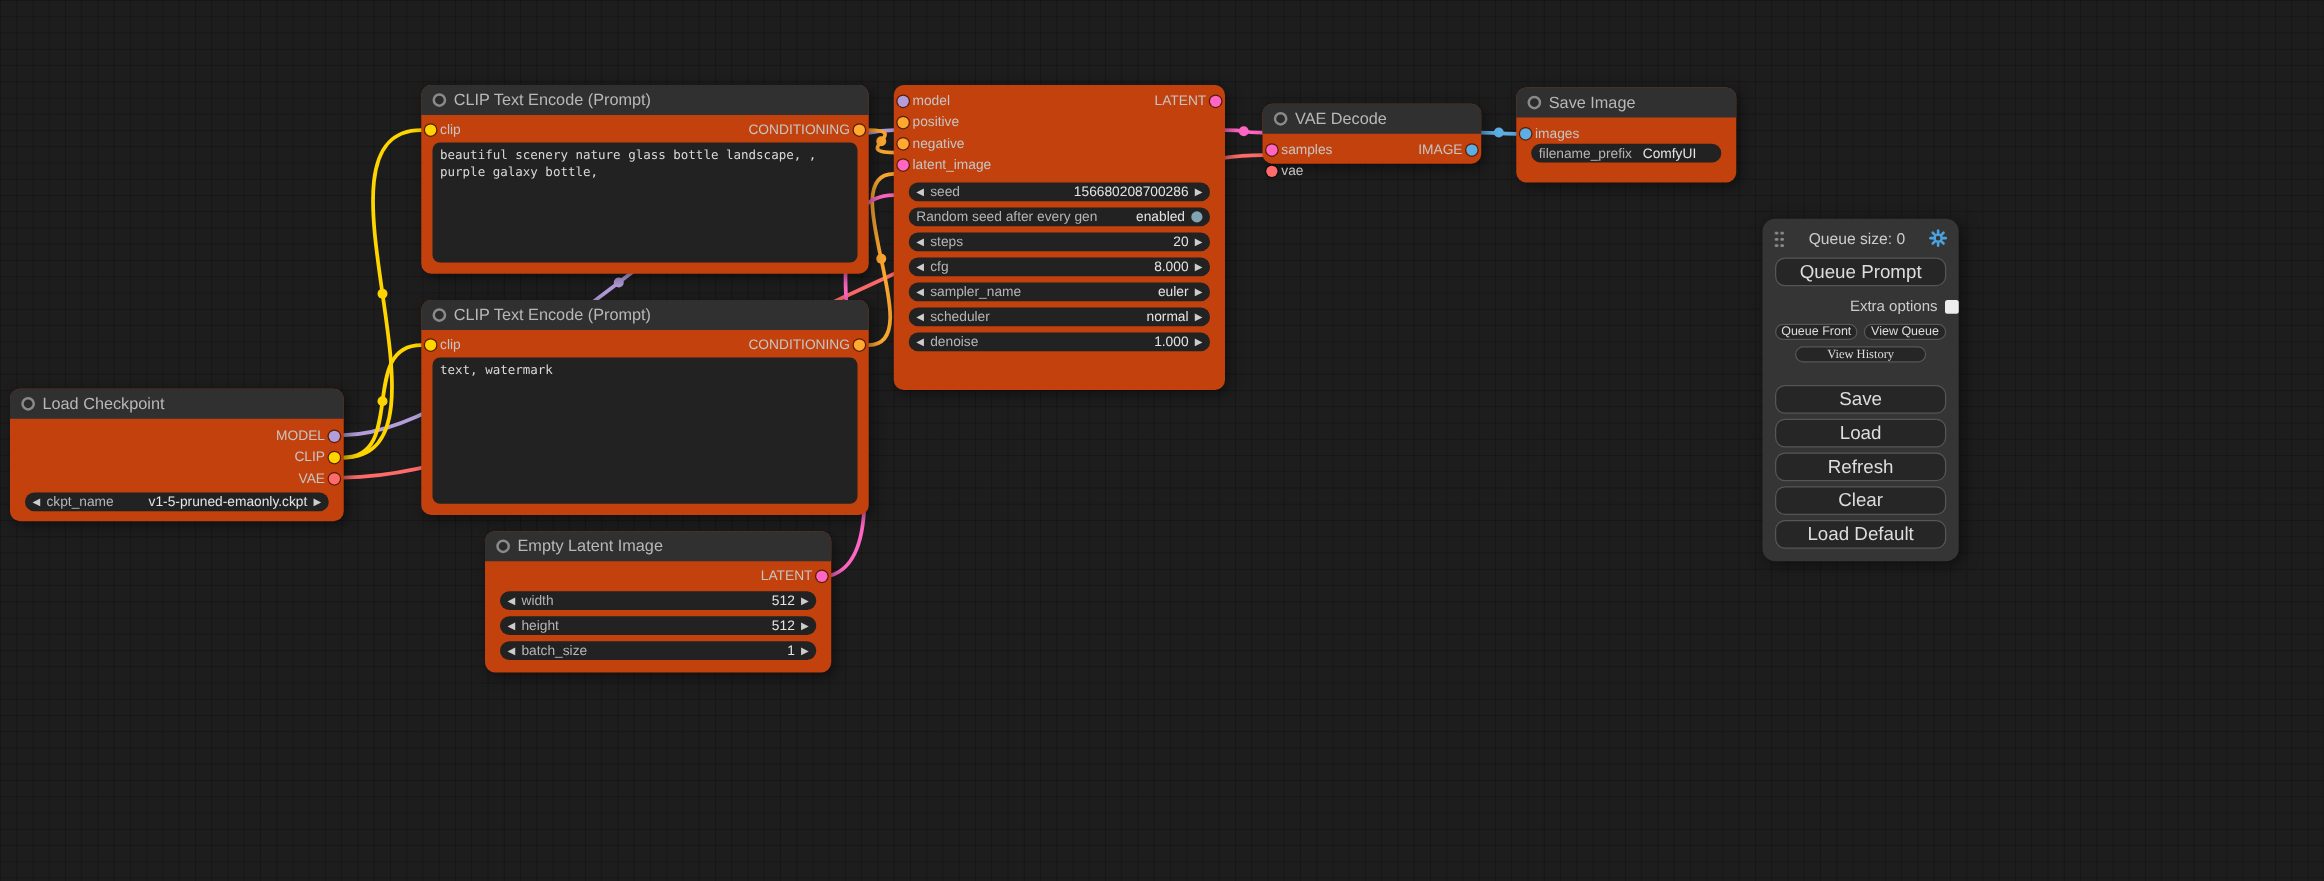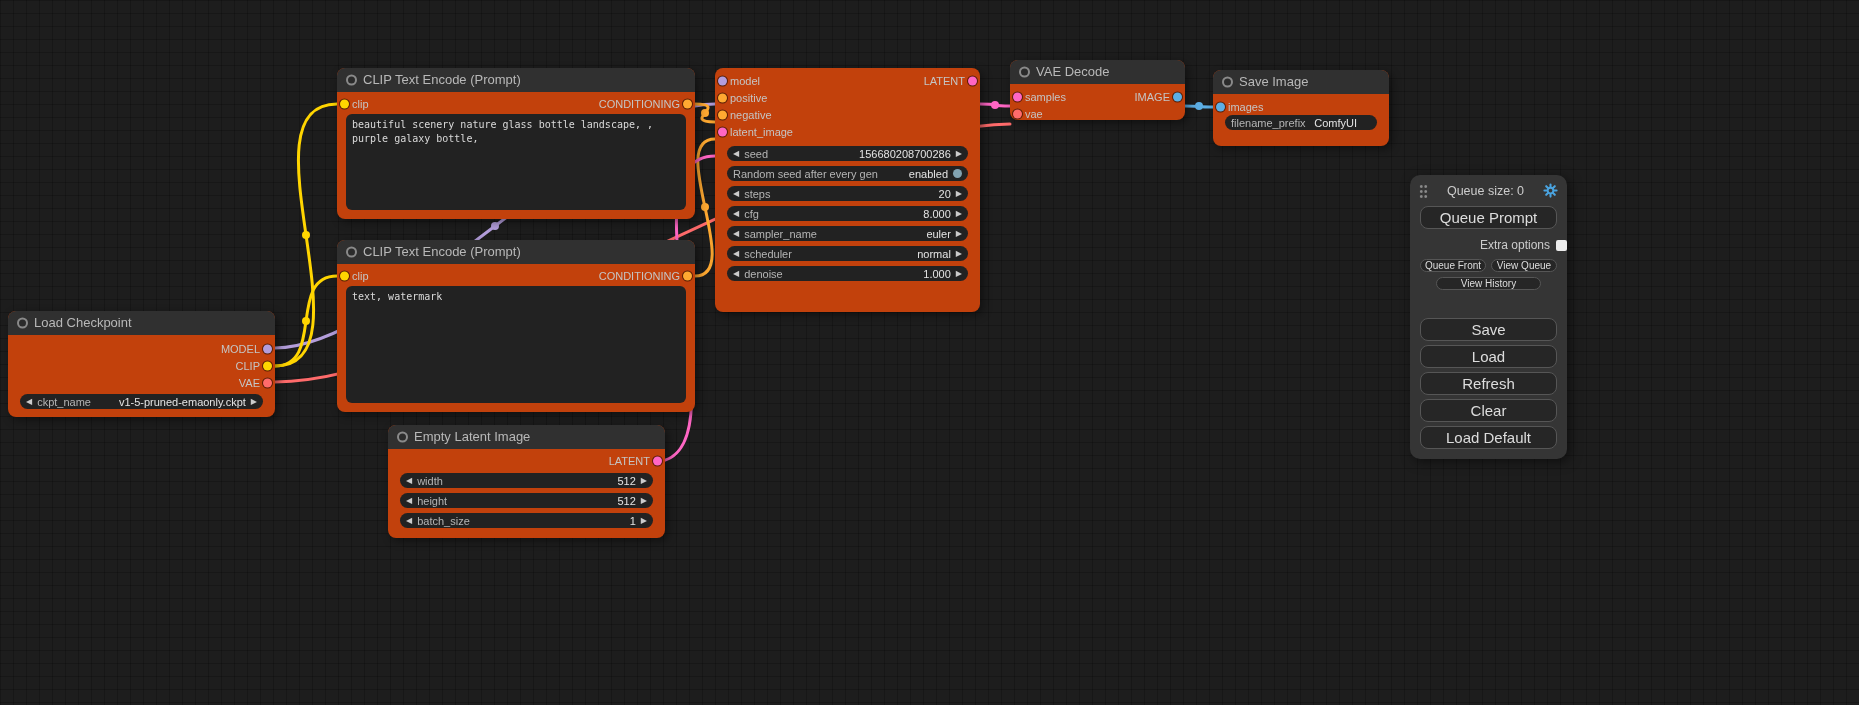--- a/index.html
+++ b/index.html
@@ -78,21 +78,21 @@
   button.btn {
     display:block; background:#262626; border:1px solid #565656; border-radius:8px;
     color:#dddddd; text-align:center; font-family:inherit; cursor:pointer;
   }
   .btn.primary { width:calc(100% - 20px); margin:2px 10px 9px; height:23px; font-size:15px; }
   .btn.action  { width:calc(100% - 20px); margin:4px 10px 0;  height:23px; font-size:15px; }
   .extra-row { display:flex; justify-content:flex-end; align-items:center; gap:6px; font-size:12px; color:#cccccc; margin-bottom:7px; }
   .checkbox { width:11px; height:11px; background:#ededed; border-radius:2px; display:inline-block; }
   .small-row { display:flex; gap:5px; margin:0 10px 5px; }
   .small-row .btn { flex:1; font-size:10px; height:13px; line-height:10px; border-radius:7px; padding:0 2px; }
-  .small-row.center { margin:0 26px 16px; }
+  .small-row.center { margin:0 26px 6px;font-family:Liberation Serif, serif; }
   .group-gap { height:8px; }
 </style>
 </head>
 <body>
 
 <svg id="wires" width="1859" height="705">
   <path d="M275,348 C395,348 595,104 715,104" style="stroke: rgb(179, 157, 219);"></path>
   <path d="M275,366 C375,366 237,104 337,104" style="stroke: rgb(255, 213, 0);"></path>
   <path d="M275,366 C325,366 287,276 337,276" style="stroke: rgb(255, 213, 0);"></path>
   <path d="M275,382 C460,382 825,124 1010,124" style="stroke: rgb(255, 107, 107);"></path>
@@ -257,21 +257,21 @@
     <span class="arrow">▶</span>
   </div>
   <div class="widget">
     <span class="arrow">◀</span>
     <span class="wlabel">denoise</span>
     <span class="wvalue">1.000</span>
     <span class="arrow">▶</span>
   </div>
 </div>
 
-<div class="node" style="left:1010px;top:60px;width:175px;height:60px">
+<div class="node" style="left:1010px;top:83px;width:175px;height:48px">
   <div class="node-title">
     <span class="collapse-dot"></span>
     <span>VAE Decode</span>
   </div>
   <div class="spacer4"></div>
   <div class="row">
     <span class="dot in" style="background: rgb(255, 102, 196);"></span>
     <span class="in-label">samples</span>
     <span class="out-label">IMAGE</span>
     <span class="dot out" style="background: rgb(92, 174, 228);"></span>

